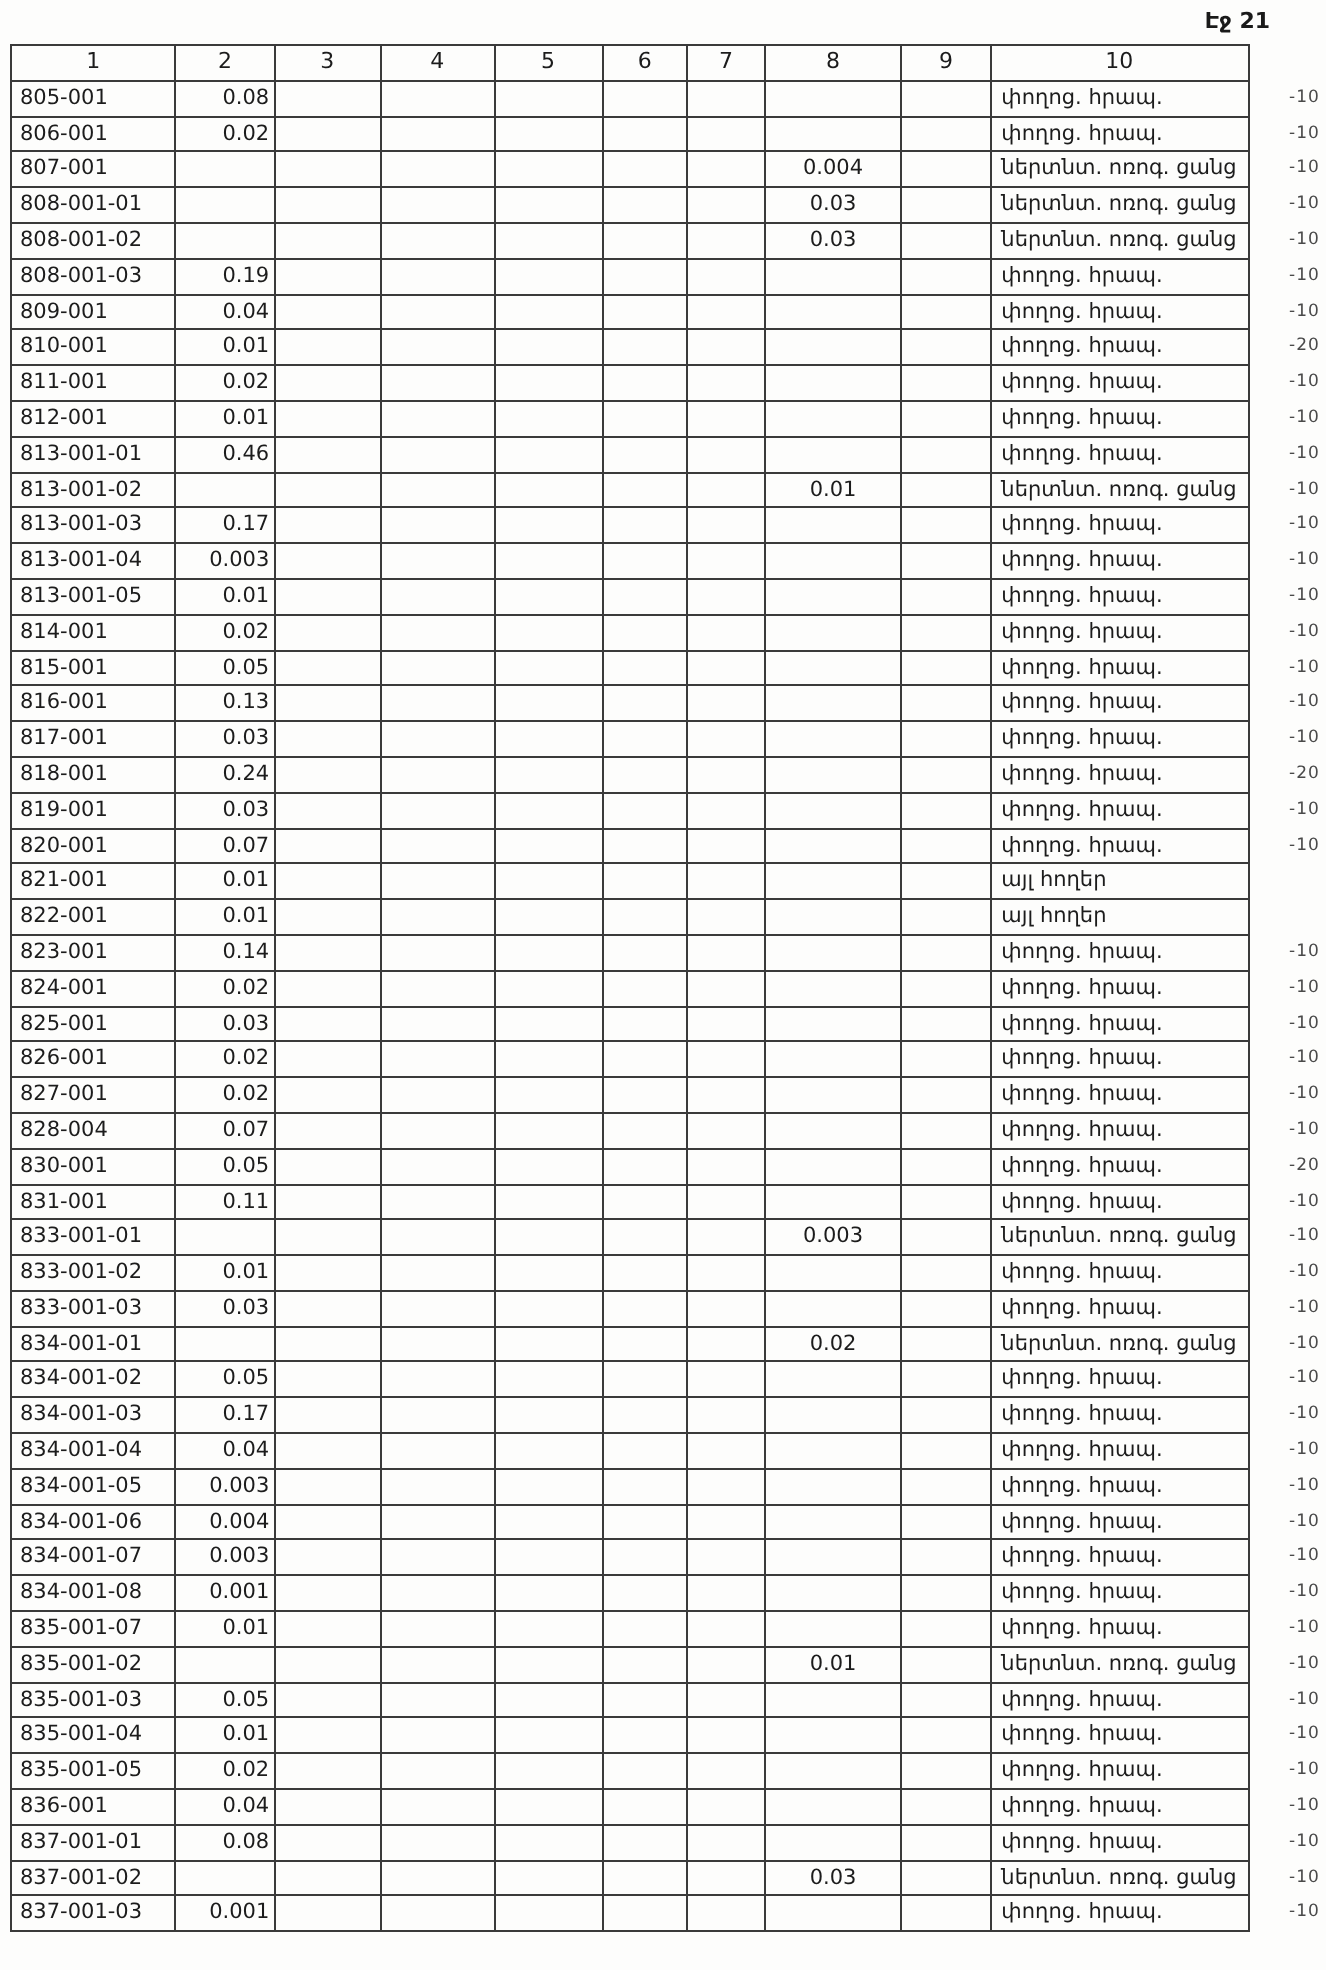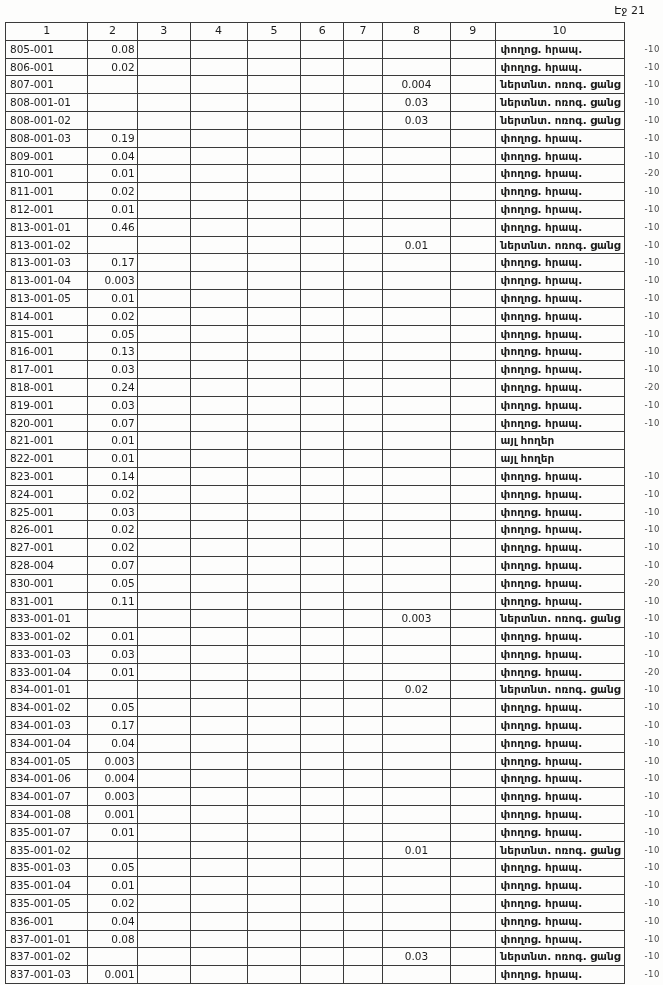--- a/index.html
+++ b/index.html
@@ -13,23 +13,23 @@
   .page {
     position: relative;
     width: 663px;
     height: 985px;
     background: #fdfdfc;
     overflow: hidden;
   }
   .page-header {
     position: absolute;
     top: 4px;
-    right: 18px;
+    right: 28px;
     font-size: 11px;
-    font-weight: normal;
+    font-weight: bold;
     color: #1a1a1a;
   }
   table.doc-table {
     position: absolute;
     top: 22px;
     left: 5px;
     border-collapse: collapse;
     table-layout: fixed;
     font-size: 10.5px;
   }
@@ -43,21 +43,21 @@
     overflow: hidden;
     text-align: center;
     color: #1c1c1c;
   }
   .doc-table th {
     font-size: 11px;
   }
   .doc-table td.c1 { text-align: left; padding-left: 4px; }
   .doc-table td.c2 { text-align: right; }
   .doc-table td.c8 { text-align: center; }
-  .doc-table td.c10 { text-align: left; padding-left: 5px; font-weight: bold; }
+  .doc-table td.c10 { text-align: left; padding-left: 5px; }
   .doc-table th.markcell, .doc-table td.markcell {
     border: none;
     background: transparent;
     font-size: 8.5px;
     color: #4a4a4a;
     text-align: left;
     padding-left: 20px;
     letter-spacing: 0.5px;
   }
 </style>
@@ -547,33 +547,20 @@
           <td class="c4"></td>
           <td class="c5"></td>
           <td class="c6"></td>
           <td class="c7"></td>
           <td class="c8"></td>
           <td class="c9"></td>
           <td class="c10">փողոց. հրապ.</td>
           <td class="markcell">-10</td>
         </tr>
         <tr>
-          <td class="c1">833-001-04</td>
-          <td class="c2">0.01</td>
-          <td class="c3"></td>
-          <td class="c4"></td>
-          <td class="c5"></td>
-          <td class="c6"></td>
-          <td class="c7"></td>
-          <td class="c8"></td>
-          <td class="c9"></td>
-          <td class="c10">փողոց. հրապ.</td>
-          <td class="markcell">-20</td>
-        </tr>
-        <tr>
           <td class="c1">834-001-01</td>
           <td class="c2"></td>
           <td class="c3"></td>
           <td class="c4"></td>
           <td class="c5"></td>
           <td class="c6"></td>
           <td class="c7"></td>
           <td class="c8">0.02</td>
           <td class="c9"></td>
           <td class="c10">ներտնտ. ոռոգ. ցանց</td>

